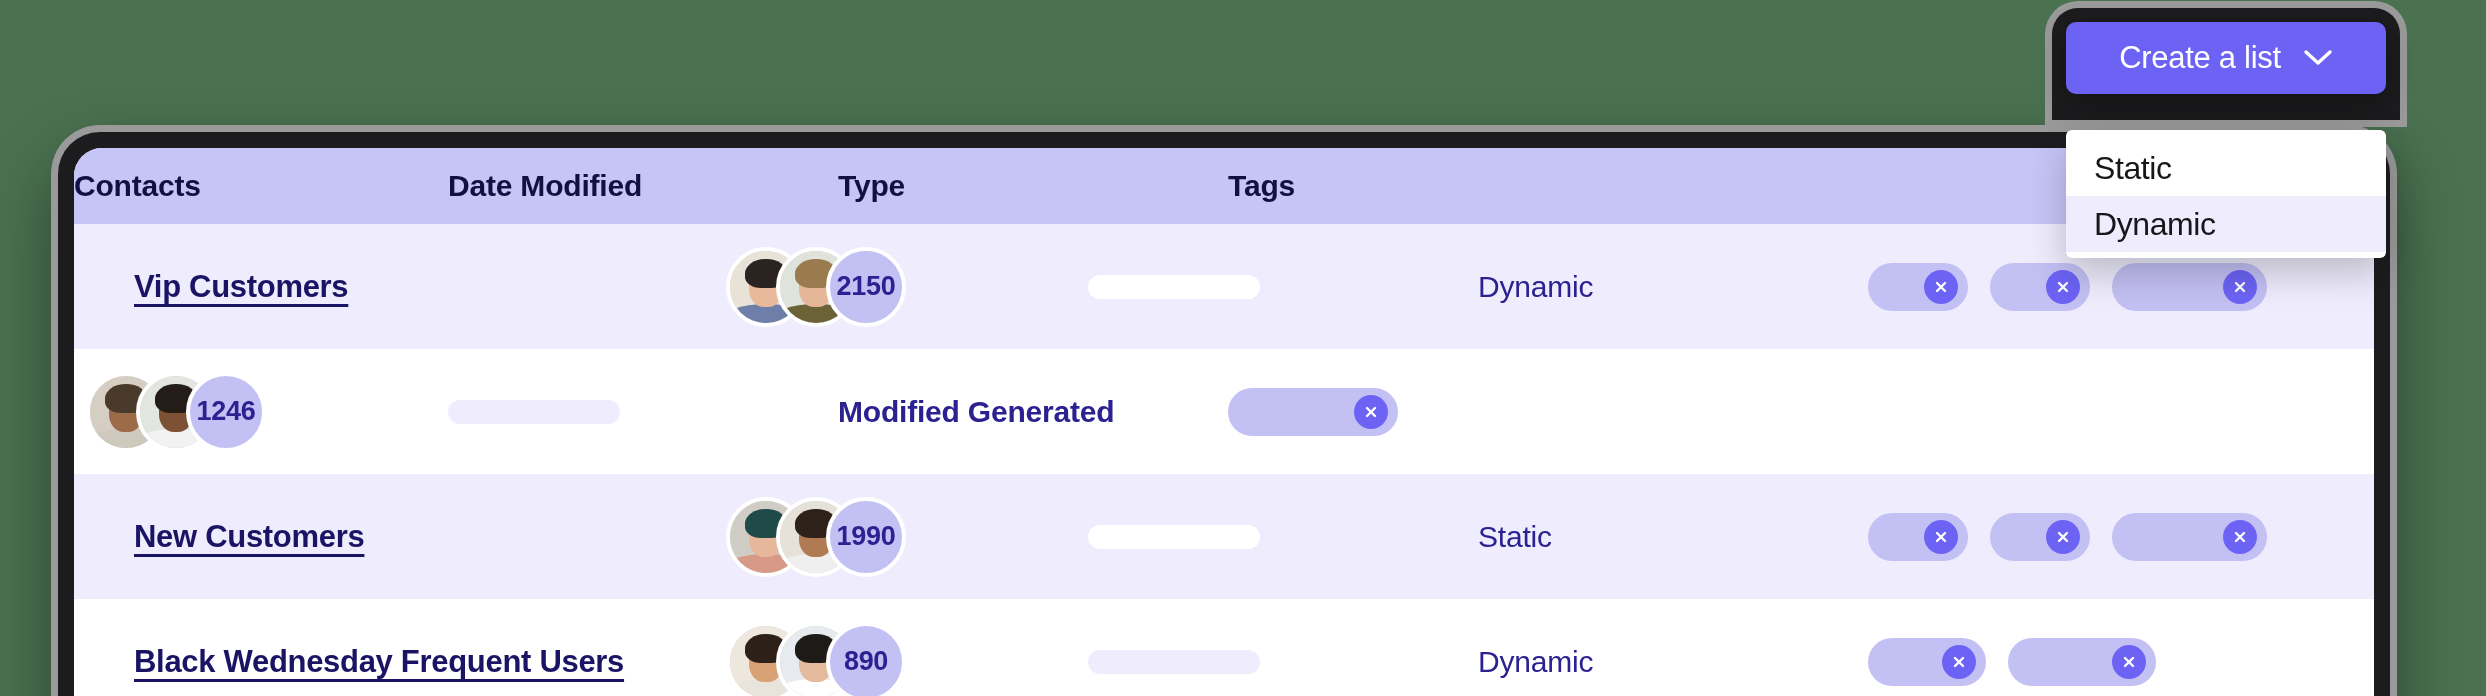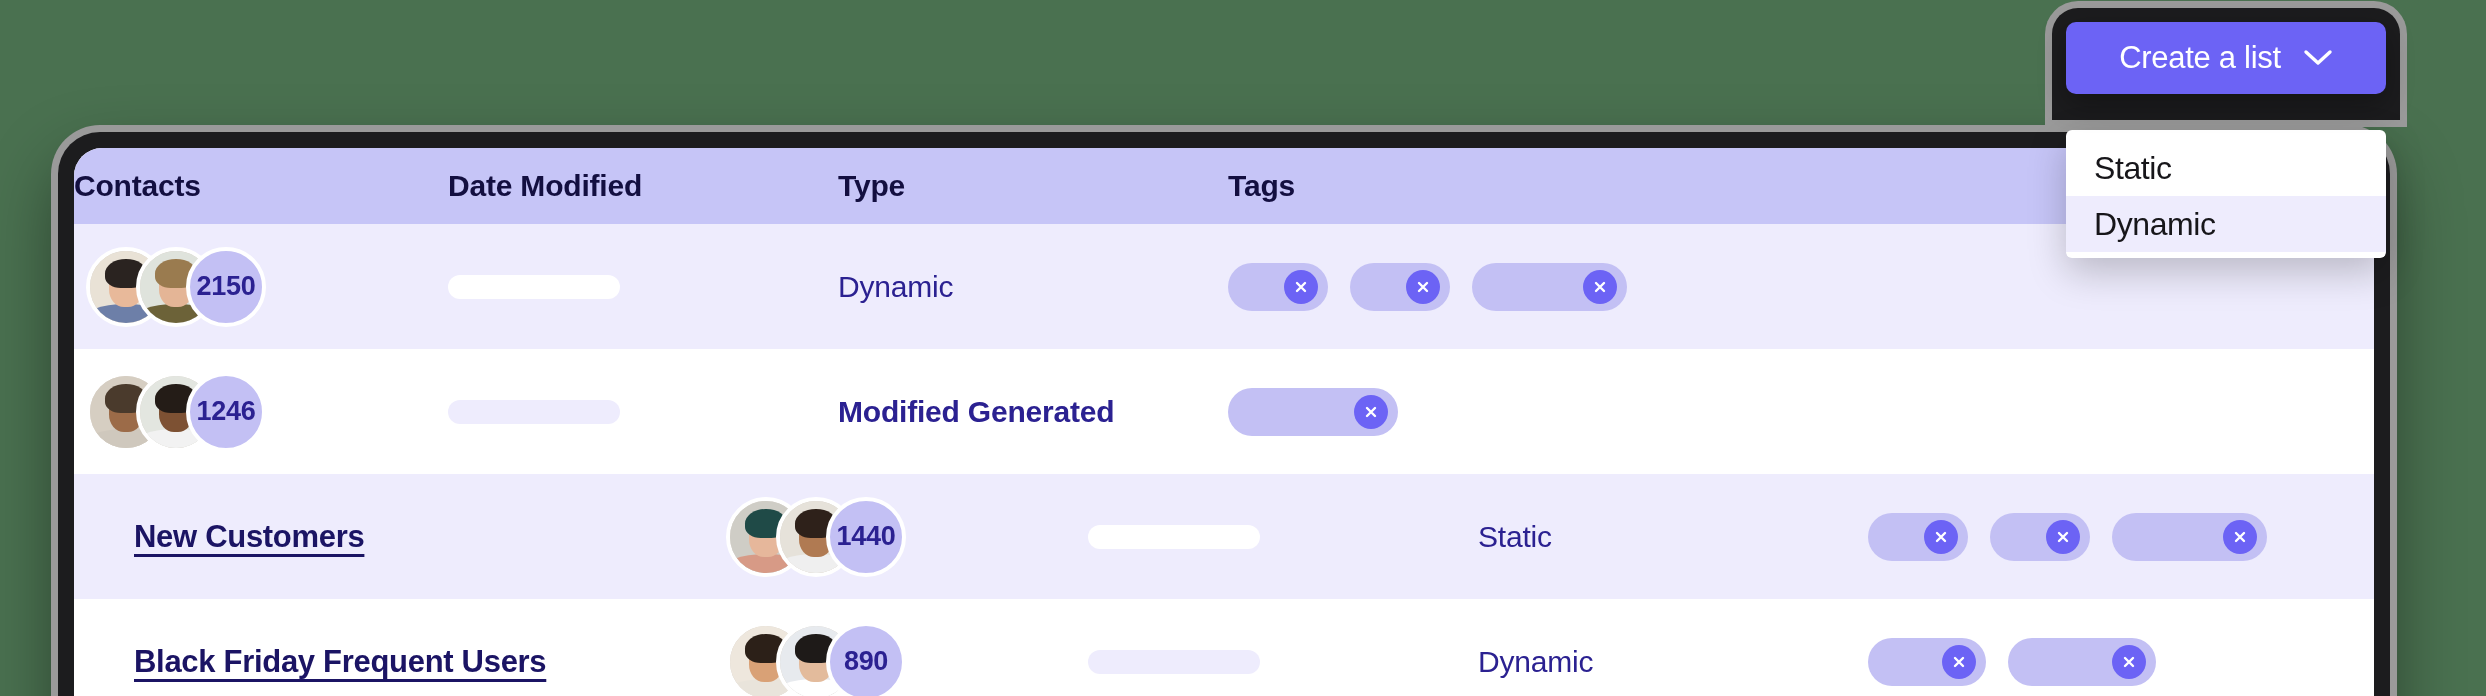--- a/index.html
+++ b/index.html
@@ -292,20 +292,21 @@
         <div class="col-type">
           <span class="th">Type</span>
         </div>
         <div class="col-tags">
           <span class="th">Tags</span>
         </div>
       </div>
 
       <div id="rows-host">
           <div class="row odd">
+            <div class="col-name"><span class="list-link">Vip Customers</span></div>
             <div class="col-contacts">
               <div class="avatars">
                 <div class="avatar">
                   <div class="face">
                     <div class="bg" style="background:#e9e2d6"></div>
                     <div class="body" style="background:#6d7fa8"></div>
                     <div class="skin" style="left:26%;top:22%;width:48%;height:56%;background:#e8b99a"></div>
                     <div class="hair" style="left:21%;top:12%;width:58%;height:40%;background:#2a2320"></div>
                   </div>
                 </div>
@@ -401,21 +402,21 @@
                   </div>
                 </div>
                 <div class="avatar">
                   <div class="face">
                     <div class="bg" style="background:#e6e2da"></div>
                     <div class="body" style="background:#efefef"></div>
                     <div class="skin" style="left:26%;top:22%;width:48%;height:56%;background:#b07a52"></div>
                     <div class="hair" style="left:21%;top:12%;width:58%;height:40%;background:#2e211a"></div>
                   </div>
                 </div>
-                <div class="avatar avatar-count">1440</div>
+                <div class="avatar avatar-count">1990</div>
               </div>
             </div>
             <div class="col-date">
               <div class="skeleton on-lavender"></div>
             </div>
             <div class="col-type"><span class="type-text">Static</span></div>
             <div class="col-tags">
               <div class="tags">
                 <div class="tag" style="width: 100px;">
                   <div class="tag-x">
@@ -435,21 +436,21 @@
                   <div class="tag-x">
                     <svg width="18" height="18" viewBox="0 0 18 18">
                       <path d="M5 5 L13 13 M13 5 L5 13" stroke="#ffffff" stroke-width="2.4" stroke-linecap="round"></path>
                     </svg>
                   </div>
                 </div>
               </div>
             </div>
           </div>
           <div class="row even">
-            <div class="col-name"><span class="list-link">Black Friday Frequent Users</span></div>
+            <div class="col-name"><span class="list-link">Black Wednesday Frequent Users</span></div>
             <div class="col-contacts">
               <div class="avatars">
                 <div class="avatar">
                   <div class="face">
                     <div class="bg" style="background:#eee7dd"></div>
                     <div class="body" style="background:#e9e4db"></div>
                     <div class="skin" style="left:26%;top:22%;width:48%;height:56%;background:#d9a176"></div>
                     <div class="hair" style="left:21%;top:12%;width:58%;height:40%;background:#2c2018"></div>
                   </div>
                 </div>

